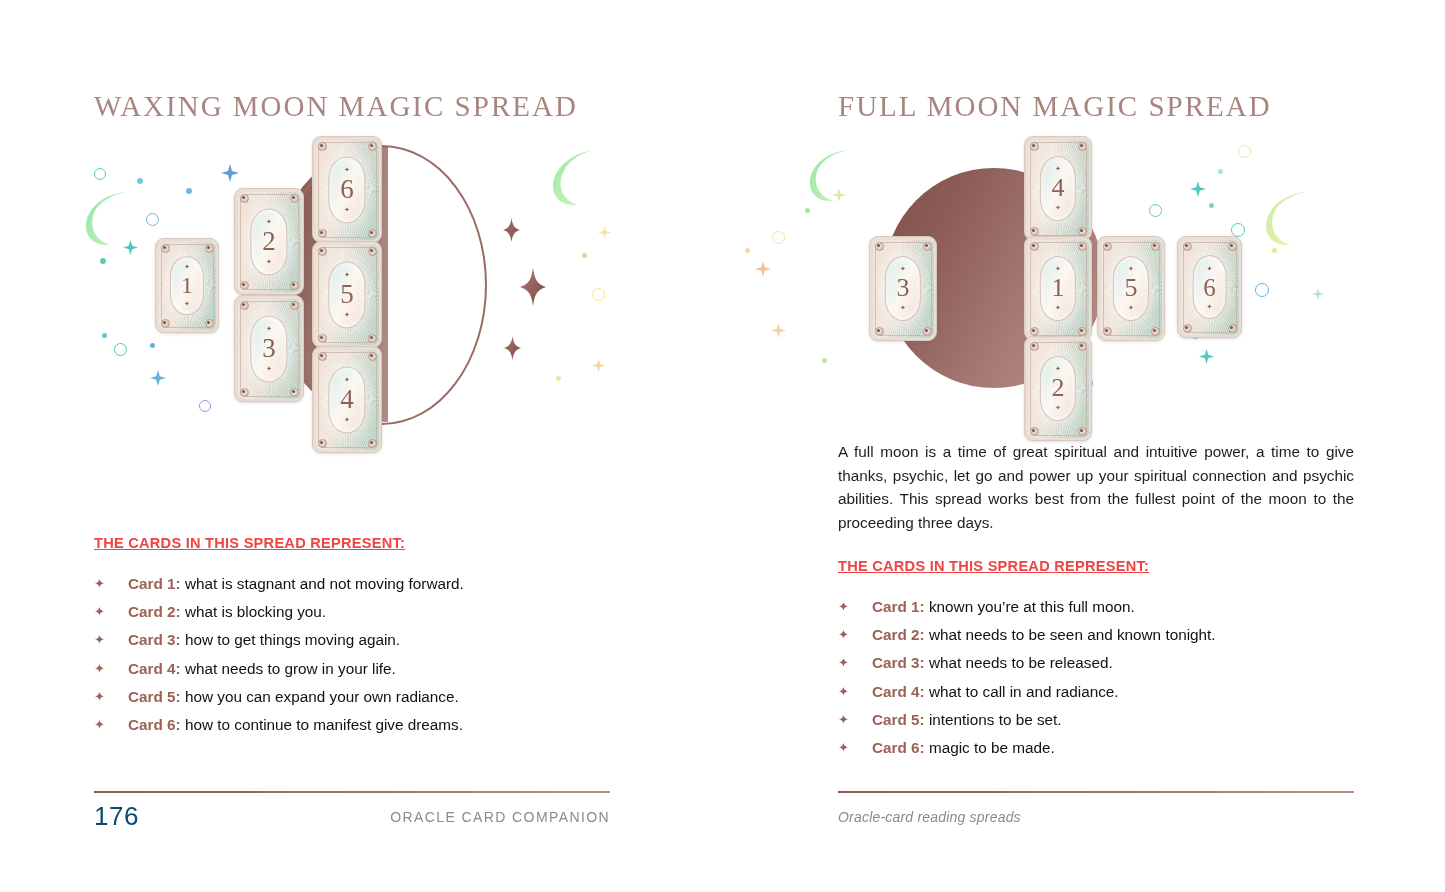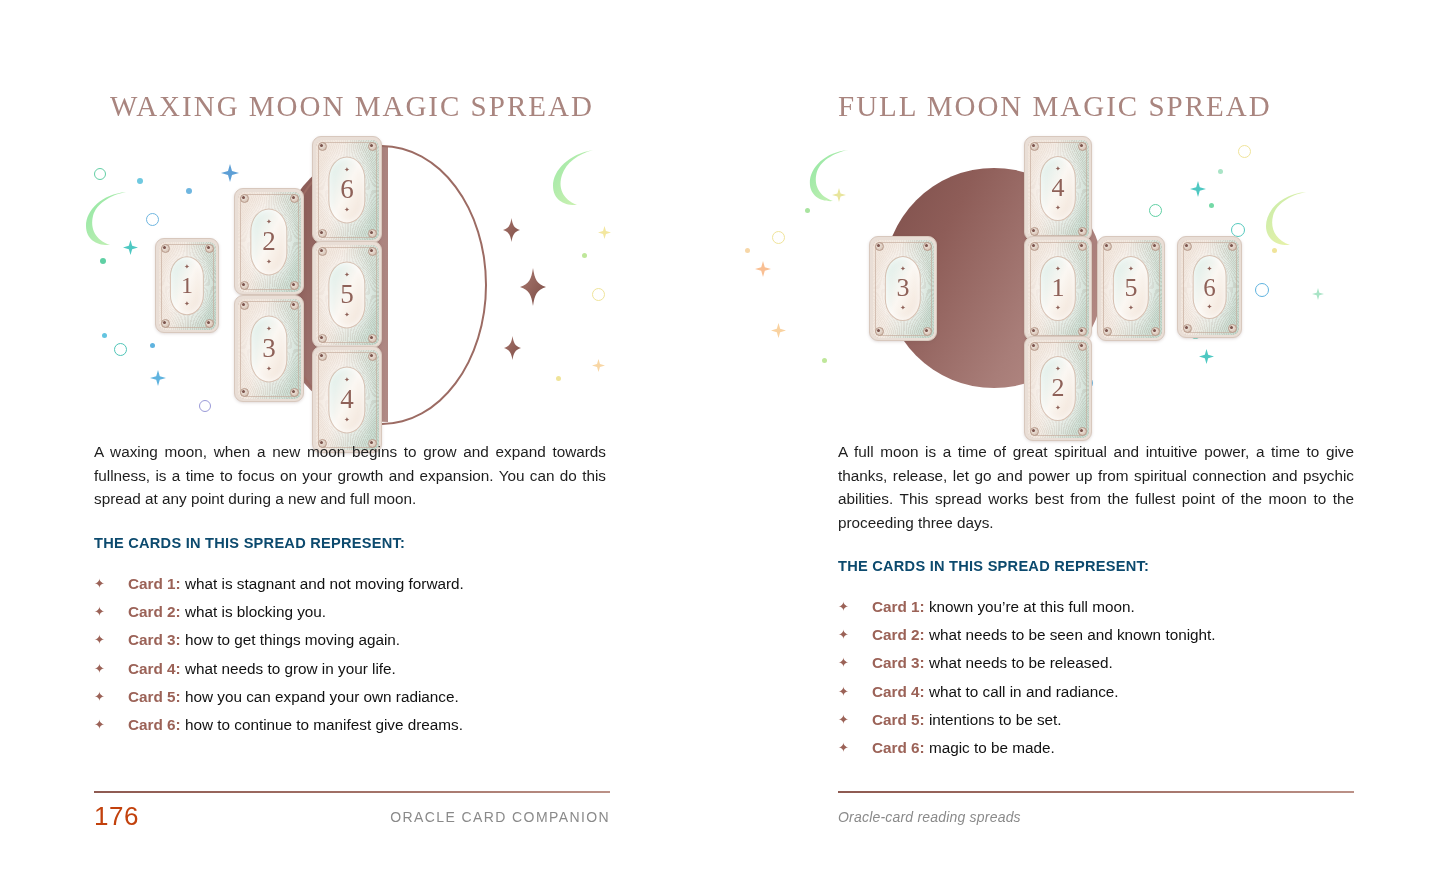--- a/index.html
+++ b/index.html
@@ -34,21 +34,21 @@
     letter-spacing: 2.0px;
     color: #a9857f;
     white-space: nowrap;
     margin: 0;
     line-height: 1;
   }
   #page-left  .page-title { left: 94px; }
   #page-right .page-title { left: 838px; }
   
   .spread-page .page-title { position: absolute; }
-  #page-left  .page-title { left: 94px; margin-left: 16px; }
+  #page-left  .page-title { left: 94px; }
   #page-right .page-title { left: 116px; }
 
   
   .illustration {
     position: absolute;
     top: 128px;
     left: 0;
     width: 100%;
     height: 305px;
   }
@@ -191,23 +191,24 @@
     margin: 0;
   }
   #page-left  .intro { left: 94px;  top: 440px; width: 512px; }
   #page-right .intro { left: 116px; top: 440px; width: 516px; }
 
   .represent-head {
     position: absolute;
     font-size: 14.6px;
     font-weight: 700;
     letter-spacing: 0.25px;
-    color: #0c4a6e;
+    color: #ef4444;
     margin: 0;
     white-space: nowrap;
+    text-decoration: underline;
   }
   #page-left  .represent-head { left: 94px;  top: 535px; }
   #page-right .represent-head { left: 116px; top: 558px; }
 
   .card-list {
     position: absolute;
     list-style: none;
     margin: 0;
     padding: 0;
   }
@@ -243,21 +244,21 @@
     background: linear-gradient(90deg, #8e5a51 0%, #a5756b 60%, #bb9187 100%);
   }
   #page-left  .footer-rule { left: 94px;  width: 516px; }
   #page-right .footer-rule { left: 116px; width: 516px; }
 
   .folio {
     position: absolute;
     top: 801px;
     font-family: "Liberation Sans", sans-serif;
     font-size: 26px;
-    color: #c2410c;
+    color: #0c4a6e;
     letter-spacing: 0.5px;
     line-height: 1.2;
   }
   #page-left  .folio { left: 94px; }
   #page-right .folio { left: 116px; width: 516px; text-align: right; }
 
   .running-head {
     position: absolute;
     top: 809px;
     font-size: 14px;
@@ -458,21 +459,20 @@
       <span class="corner bl"></span>
       <span class="corner br"></span>
       <div class="oval">
         <span class="pip top">✦</span>
         <span class="num" style="font-size:27px">4</span>
         <span class="pip bot">✦</span>
       </div>
     </div>
   </div>
 
-  <p class="intro">A waxing moon, when a new moon begins to grow and expand towards fullness, is a time to focus on your growth and expansion. You can do this spread at any point during a new and full moon.</p>
 
   <h2 class="represent-head">THE CARDS IN THIS SPREAD REPRESENT:</h2>
 
   <ul class="card-list" id="card-list-left">
       <li><span class="bullet">✦</span><span class="label">Card 1:</span><span class="text"> what is stagnant and not moving forward.</span></li>
       <li><span class="bullet">✦</span><span class="label">Card 2:</span><span class="text"> what is blocking you.</span></li>
       <li><span class="bullet">✦</span><span class="label">Card 3:</span><span class="text"> how to get things moving again.</span></li>
       <li><span class="bullet">✦</span><span class="label">Card 4:</span><span class="text"> what needs to grow in your life.</span></li>
       <li><span class="bullet">✦</span><span class="label">Card 5:</span><span class="text"> how you can expand your own radiance.</span></li>
       <li><span class="bullet">✦</span><span class="label">Card 6:</span><span class="text"> how to continue to manifest give dreams.</span></li>
@@ -644,21 +644,21 @@
       <span class="corner bl"></span>
       <span class="corner br"></span>
       <div class="oval">
         <span class="pip top">✦</span>
         <span class="num" style="font-size:26px">2</span>
         <span class="pip bot">✦</span>
       </div>
     </div>
   </div>
 
-  <p class="intro">A full moon is a time of great spiritual and intuitive power, a time to give thanks, release, let go and power up from spiritual connection and psychic abilities. This spread works best from the fullest point of the moon to the proceeding three days.</p>
+  <p class="intro">A full moon is a time of great spiritual and intuitive power, a time to give thanks, psychic, let go and power up your spiritual connection and psychic abilities. This spread works best from the fullest point of the moon to the proceeding three days.</p>
 
   <h2 class="represent-head">THE CARDS IN THIS SPREAD REPRESENT:</h2>
 
   <ul class="card-list" id="card-list-right">
       <li><span class="bullet">✦</span><span class="label">Card 1:</span><span class="text"> known you’re at this full moon.</span></li>
       <li><span class="bullet">✦</span><span class="label">Card 2:</span><span class="text"> what needs to be seen and known tonight.</span></li>
       <li><span class="bullet">✦</span><span class="label">Card 3:</span><span class="text"> what needs to be released.</span></li>
       <li><span class="bullet">✦</span><span class="label">Card 4:</span><span class="text"> what to call in and radiance.</span></li>
       <li><span class="bullet">✦</span><span class="label">Card 5:</span><span class="text"> intentions to be set.</span></li>
       <li><span class="bullet">✦</span><span class="label">Card 6:</span><span class="text"> magic to be made.</span></li>

